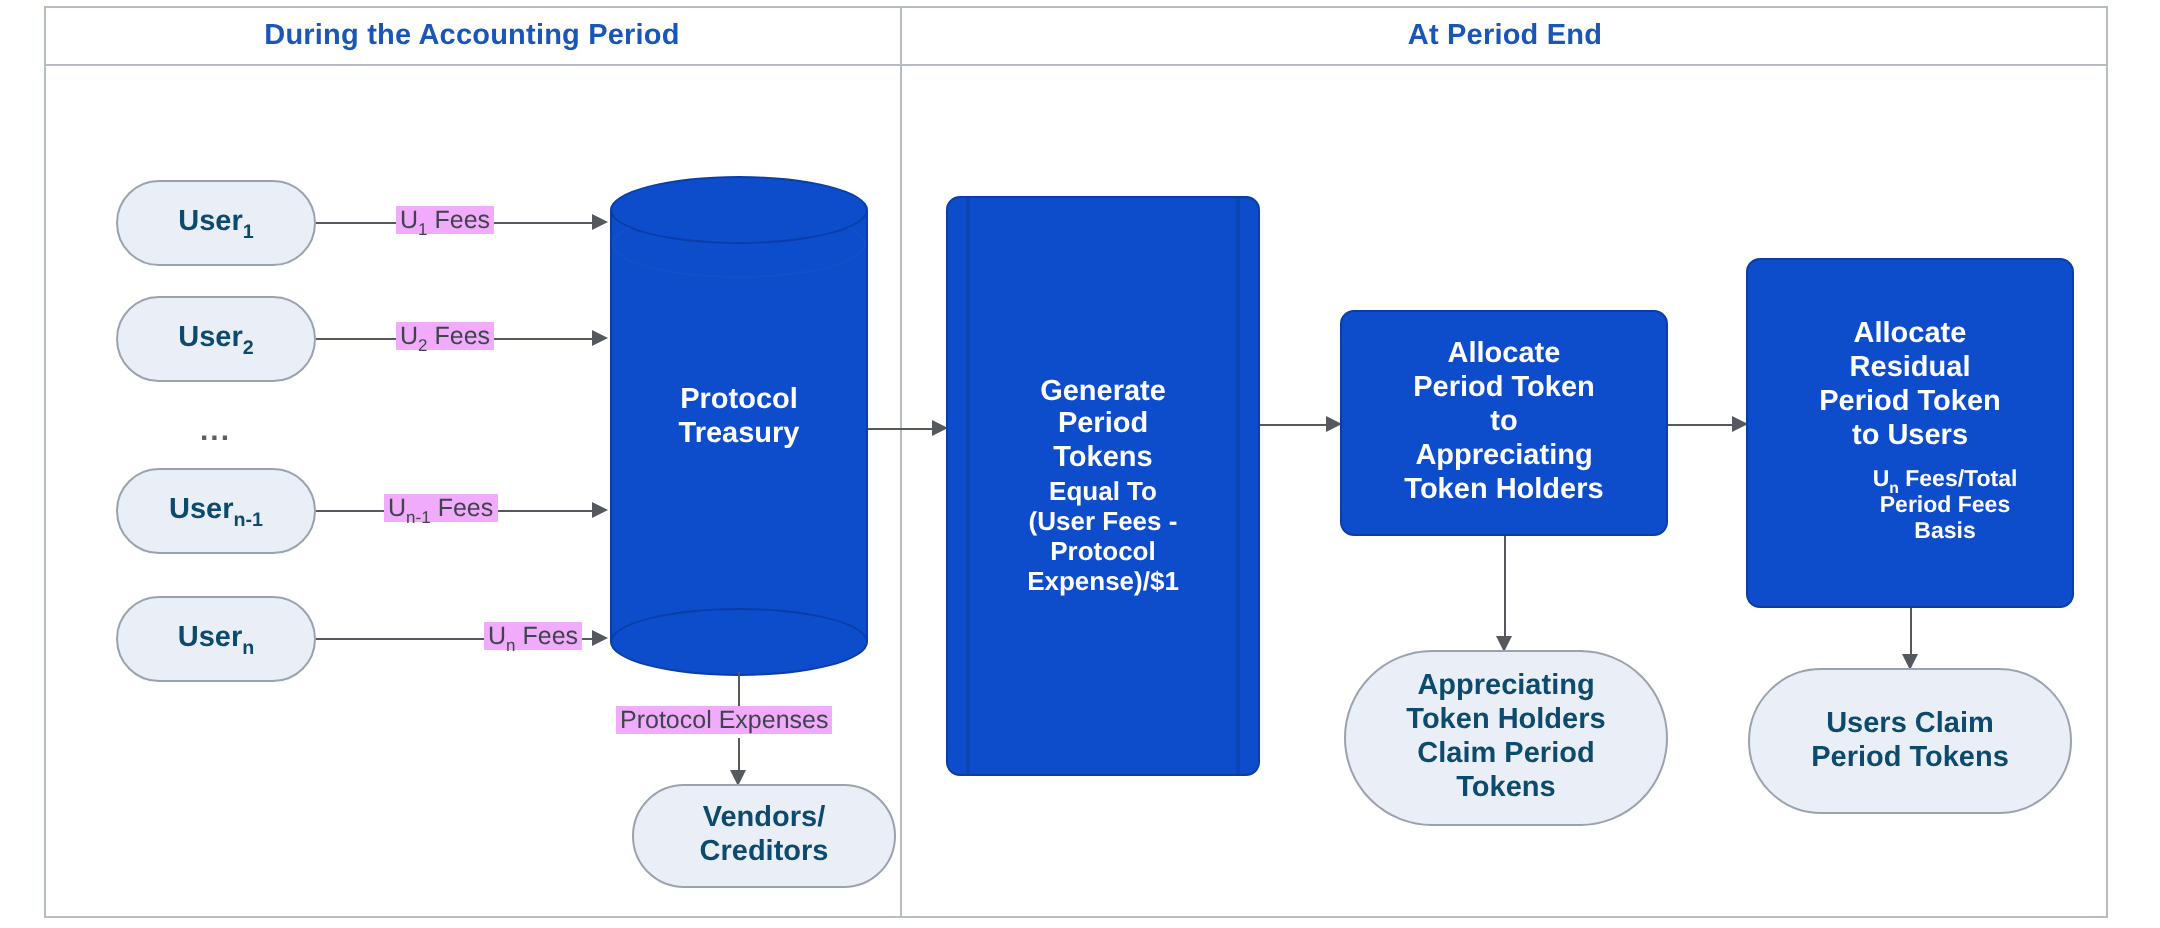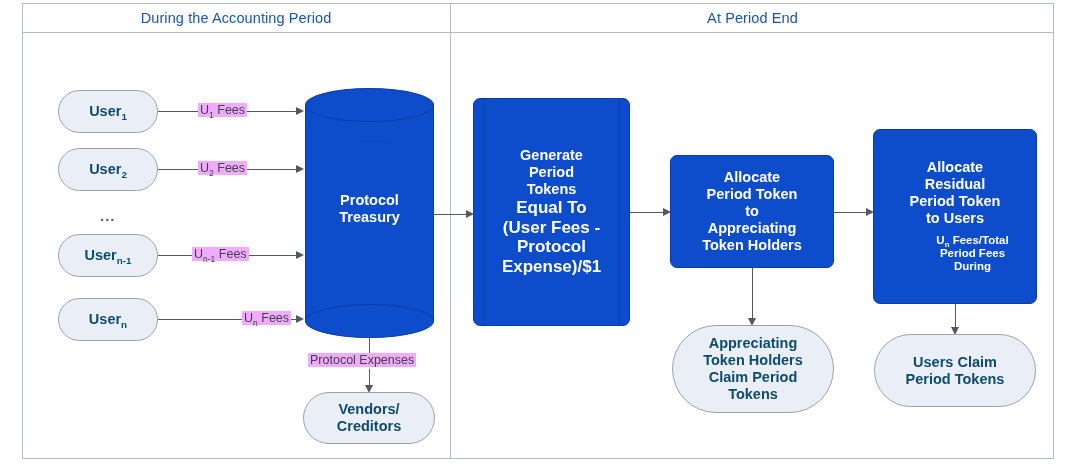--- a/index.html
+++ b/index.html
@@ -36,21 +36,21 @@
     width: 0; height: 456px;
     border-left: 1px solid #b6bcc4;
   }
   .lane-title {
     position: absolute;
     top: 7px;
     height: 22px;
     line-height: 22px;
     text-align: center;
     font-size: 14.5px;
-    font-weight: normal;
+    font-weight: bold;
     color: #1a56b8;
     letter-spacing: .1px;
     white-space: nowrap;
   }
   .lane-title.left  { left: 22px;  width: 428px; }
   .lane-title.right { left: 451px; width: 603px; }
 
   
   .node {
     position: absolute;
@@ -165,21 +165,21 @@
   }
   .dots {
     position: absolute;
     font-size: 15px;
     color: #5b6067;
     letter-spacing: 1px;
     font-weight: bold;
   }
   sub { font-size: .68em; line-height: 0; }
   .t-big   { font-size: 14.5px; }
-  .t-mid   { font-size: 17px; }
+  .t-mid   { font-size: 13px; }
   .t-small { font-size: 11.5px; margin-left: 35px; }
   .gap { height: 7px; }
 </style>
 </head>
 <body>
 
 <div id="canvas">
 
   <div class="frame"></div>
   <div class="header-rule"></div>
@@ -239,29 +239,29 @@
       <div>Protocol</div>
       <div>Treasury</div>
     </div>
   </div>
 
   <div class="vline" style="left:369px; top:336px; height:18px;"></div>
   <div class="edge-label" style="left:308px; top:353px;">Protocol Expenses</div>
   <div class="vline" style="left:369px; top:369px; height:17px;"></div>
   <div class="arrowhead-d" style="left:365px; top:385px;"></div>
 
-  <div class="node pill t-big" style="left:303px; top:392px; width:132px; height:52px;">
+  <div class="node pill t-big" style="left:316px; top:392px; width:132px; height:52px;">
     <div>Vendors/</div>
     <div>Creditors</div>
   </div>
 
   <div class="hline" style="left:434px; top:214px; width:36px;"></div>
   <div class="arrowhead-r" style="left:466px; top:210px;"></div>
 
-  <div class="node predef" style="left:473px; top:98px; width:157px; height:228px;">
+  <div class="node predef" style="left:473px; top:98px; width:157px; height:290px;">
     <div class="bar l"></div>
     <div class="bar r"></div>
     <div class="t-big">Generate</div>
     <div class="t-big">Period</div>
     <div class="t-big">Tokens</div>
     <div class="t-mid">Equal To</div>
     <div class="t-mid">(User Fees -</div>
     <div class="t-mid">Protocol</div>
     <div class="t-mid">Expense)/$1</div>
   </div>
@@ -283,21 +283,21 @@
   <div class="node proc" style="left:873px; top:129px; width:164px; height:175px;">
     <div class="t-big">Allocate</div>
     <div class="t-big">Residual</div>
     <div class="t-big">Period Token</div>
     <div class="t-big">to Users</div>
     <div class="gap"></div>
     <div class="t-small">
       <span>U</span><sub>n</sub><span> Fees/Total</span>
     </div>
     <div class="t-small">Period Fees</div>
-    <div class="t-small">During</div>
+    <div class="t-small">Basis</div>
   </div>
 
   <div class="vline" style="left:752px; top:268px; height:51px;"></div>
   <div class="arrowhead-d" style="left:748px; top:318px;"></div>
 
   <div class="node pill t-big" style="left:672px; top:325px; width:162px; height:88px;">
     <div>Appreciating</div>
     <div>Token Holders</div>
     <div>Claim Period</div>
     <div>Tokens</div>

